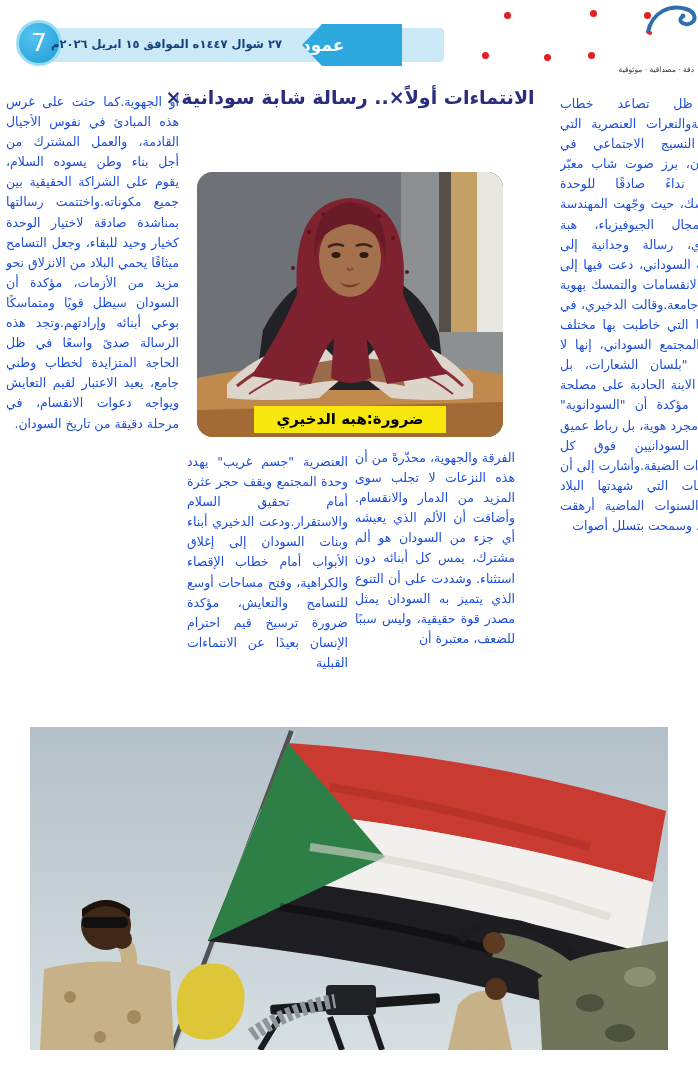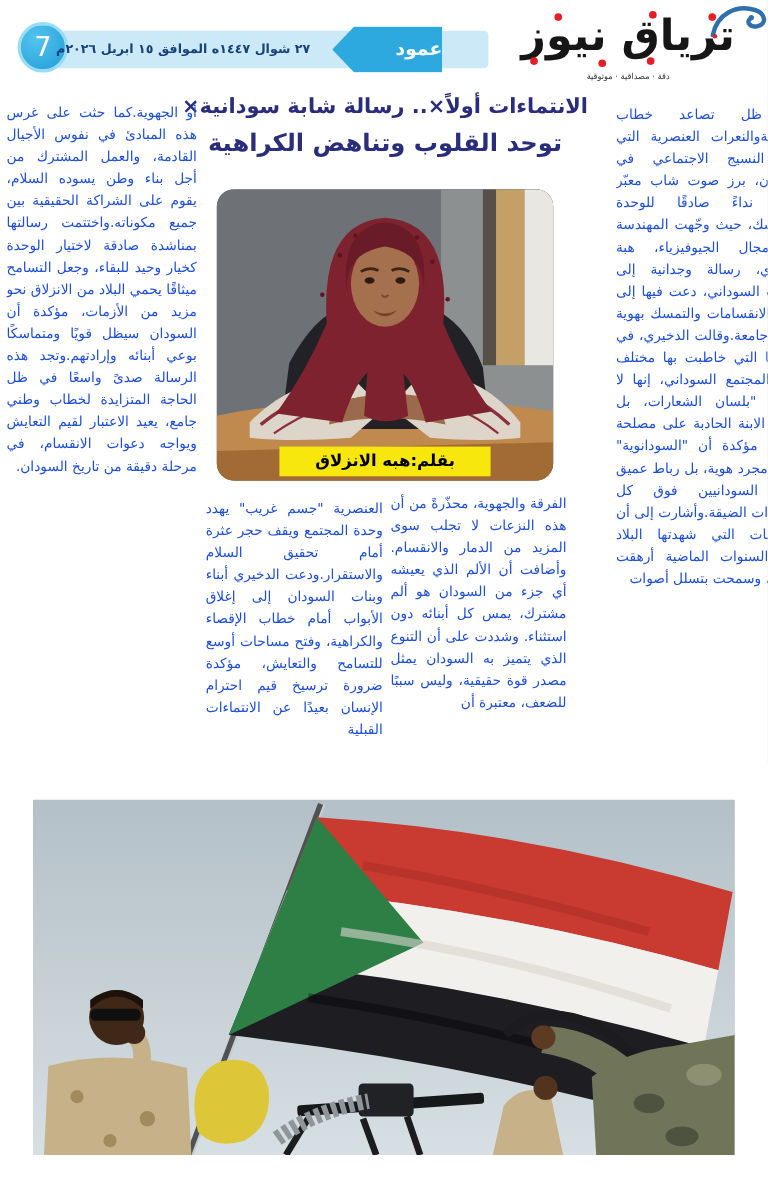--- a/index.html
+++ b/index.html
@@ -19,31 +19,31 @@
     border:3px solid #9adcf6;box-sizing:border-box;
     color:#ffffff;font-size:25px;text-align:center;line-height:40px;
   }
   .header-date{
     position:absolute;left:51px;top:37px;width:240px;
     direction:rtl;text-align:left;color:#16427c;font-weight:bold;font-size:11.5px;
   }
   .section-badge{
     position:absolute;left:302px;top:24px;width:100px;height:42px;
     background:#2ea9e0;color:#ffffff;font-weight:bold;font-size:17px;
-    text-align:right;line-height:42px;direction:rtl;
+    text-align:left;line-height:42px;direction:rtl;
     clip-path:polygon(0 50%,20% 0,100% 0,100% 100%,20% 100%);
   }
   .logo-box{position:absolute;left:448px;top:8px;width:246px;height:66px;}
   .logo-title{
     direction:rtl;text-align:center;font-weight:bold;font-size:39px;
     color:#161616;line-height:50px;letter-spacing:-1px;
   }
   .logo-tagline{
     position:absolute;left:0;bottom:0;width:100%;
-    direction:rtl;text-align:center;font-size:7.5px;color:#333333;letter-spacing:1px;
+    direction:rtl;font-size:7.5px;color:#333333;letter-spacing:1px;
   }
   .logo-dot{position:absolute;width:7px;height:7px;border-radius:50%;background:#e31e24;}
   .logo-snake{position:absolute;right:-8px;top:-8px;}
   
   .headline{
     position:absolute;left:154px;top:84px;width:392px;
     direction:rtl;text-align:center;color:#2a2d7c;font-weight:bold;
   }
   .headline .l1{font-size:19px;line-height:26px;}
   .headline .l2{font-size:22px;line-height:30px;margin-top:6px;}
@@ -81,38 +81,36 @@
 
   <div class="page-circle">
     <span>7</span>
   </div>
 
   <div class="header-date">٢٧ شوال ١٤٤٧ه الموافق ١٥ ابريل ٢٠٢٦م</div>
 
   <div class="section-badge">عمود</div>
 
   <div class="logo-box">
-    <div class="logo-title">ترياق نيوز</div>
     <span class="logo-dot" style="left:56px;top:4px;"></span>
     <span class="logo-dot" style="left:142px;top:2px;"></span>
     <span class="logo-dot" style="left:196px;top:4px;"></span>
     <span class="logo-dot" style="left:34px;top:44px;"></span>
     <span class="logo-dot" style="left:96px;top:46px;"></span>
     <span class="logo-dot" style="left:140px;top:44px;"></span>
     <svg class="logo-snake" width="58" height="36" viewBox="0 0 58 36">
       <path d="M4,32 C8,12 26,4 42,9 C52,12 54,22 44,24 C38,25 34,20 38,17" fill="none" stroke="#2f6fae" stroke-width="4" stroke-linecap="round"></path>
       <circle cx="39" cy="16" r="2.4" fill="#2f6fae"></circle>
       <circle cx="6" cy="33" r="2" fill="#e31e24"></circle>
     </svg>
     <div class="logo-tagline">دقة · مصداقية · موثوقية</div>
   </div>
 
   <div class="headline">
     <div class="l1">الانتماءات أولاً×.. رسالة شابة سودانية×</div>
-    <div class="l2">توحد القلوب وتناهض الكراهية</div>
   </div>
 
   <div class="body-col col-right">في ظل تصاعد خطاب الكراهيةوالنعرات العنصرية التي تهدد النسيج الاجتماعي في السودان، برز صوت شاب معبّر يحمل نداءً صادقًا للوحدة والتماسك، حيث وجّهت المهندسة في مجال الجيوفيزياء، هبة الدخيري، رسالة وجدانية إلى الشعب السوداني، دعت فيها إلى تجاوز الانقسامات والتمسك بهوية وطنية جامعة.وقالت الدخيري، في رسالتها التي خاطبت بها مختلف فئات المجتمع السوداني، إنها لا تتحدث "بلسان الشعارات، بل بلسان الابنة الحادبة على مصلحة دارها"، مؤكدة أن "السودانوية" ليست مجرد هوية، بل رباط عميق يجمع السودانيين فوق كل الانتماءات الضيقة.وأشارت إلى أن الصراعات التي شهدتها البلاد خلال السنوات الماضية أرهقت الجميع، وسمحت بتسلل أصوات</div>
 
   <div class="portrait">
     <svg width="306" height="265" viewBox="0 0 306 265">
 
       <rect width="306" height="265" fill="#6e7276"></rect>
       <rect x="204" width="102" height="265" fill="#8d9091"></rect>
       <rect x="242" y="0" width="12" height="160" fill="#575049"></rect>
@@ -148,21 +146,21 @@
       <path d="M131,75 Q139,70 147,74" stroke="#3a241a" stroke-width="2.5" fill="none"></path>
       <path d="M159,74 Q167,70 175,75" stroke="#3a241a" stroke-width="2.5" fill="none"></path>
       <ellipse cx="139" cy="83" rx="4.5" ry="3" fill="#2c1b12"></ellipse>
       <ellipse cx="167" cy="83" rx="4.5" ry="3" fill="#2c1b12"></ellipse>
       <path d="M150,96 Q153,100 156,96" stroke="#7c4a30" stroke-width="2" fill="none"></path>
       <path d="M142,110 Q153,116 164,110 Q153,121 142,110 Z" fill="#77402c"></path>
 
       <path d="M138,152 Q150,132 168,152 L174,206 Q153,216 134,206 Z" fill="#7e2230"></path>
     </svg>
   </div>
-  <div class="caption">بقلم:هبه الانزلاق</div>
+  <div class="caption">ضرورة:هبه الدخيري</div>
 
   <div class="body-col col-mid-right">الفرقة والجهوية، محذّرةً من أن هذه النزعات لا تجلب سوى المزيد من الدمار والانقسام. وأضافت أن الألم الذي يعيشه أي جزء من السودان هو ألم مشترك، يمس كل أبنائه دون استثناء. وشددت على أن التنوع الذي يتميز به السودان يمثل مصدر قوة حقيقية، وليس سببًا للضعف، معتبرة أن</div>
   <div class="body-col col-mid-left">العنصرية "جسم غريب" يهدد وحدة المجتمع ويقف حجر عثرة أمام تحقيق السلام والاستقرار.ودعت الدخيري أبناء وبنات السودان إلى إغلاق الأبواب أمام خطاب الإقصاء والكراهية، وفتح مساحات أوسع للتسامح والتعايش، مؤكدة ضرورة ترسيخ قيم احترام الإنسان بعيدًا عن الانتماءات القبلية</div>
 
   <div class="body-col col-left">
     <div>أو الجهوية.كما حثت على غرس هذه المبادئ في نفوس الأجيال القادمة، والعمل المشترك من أجل بناء وطن يسوده السلام، يقوم على الشراكة الحقيقية بين جميع مكوناته.واختتمت رسالتها بمناشدة صادقة لاختيار الوحدة كخيار وحيد للبقاء، وجعل التسامح ميثاقًا يحمي البلاد من الانزلاق نحو مزيد من الأزمات، مؤكدة أن السودان سيظل قويًا ومتماسكًا بوعي أبنائه وإرادتهم.وتجد هذه الرسالة صدىً واسعًا في ظل الحاجة المتزايدة لخطاب وطني جامع، يعيد الاعتبار لقيم التعايش ويواجه دعوات الانقسام، في مرحلة دقيقة من تاريخ السودان.</div>
   </div>
 
   <div class="bottom-photo">
     <svg width="638" height="323" viewBox="0 0 638 323">

